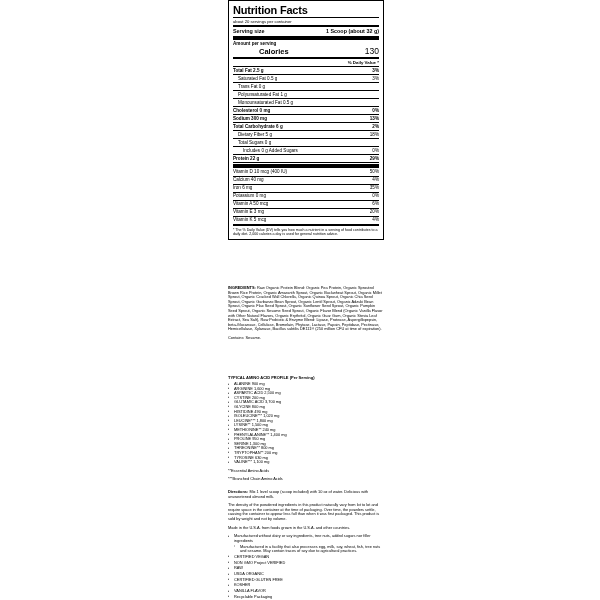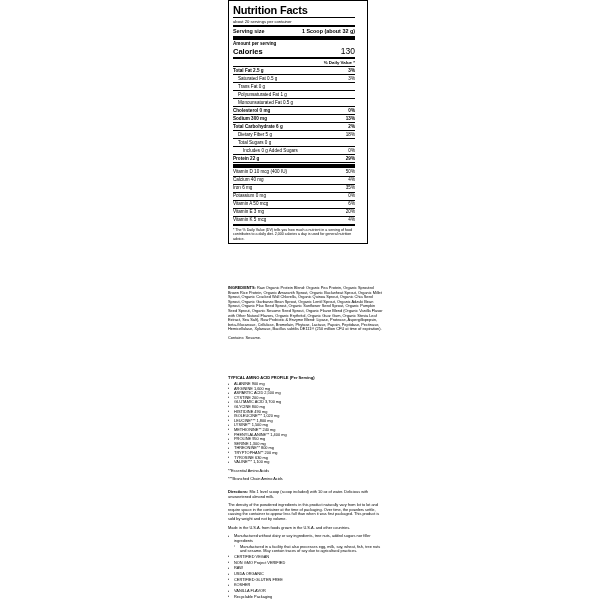--- a/index.html
+++ b/index.html
@@ -1,30 +1,30 @@
 <!DOCTYPE html>
 <html><head>
 <meta charset="utf-8">
 <style>
   html,body{margin:0;padding:0;background:#ffffff;}
   body{width:600px;height:600px;font-family:"Liberation Sans", sans-serif;color:#000;}
   .page{width:600px;height:600px;position:relative;overflow:hidden;}
   .panel{position:absolute;left:228px;top:0px;width:156px;background:#fff;}
-  .nf{border:1px solid #000;padding:3px 12px 2px 4px;box-sizing:border-box;width:140px;}
+  .nf{border:1px solid #000;padding:3px 4px 2px 4px;box-sizing:border-box;width:156px;}
   .nf-title{font-weight:bold;font-size:11px;line-height:12px;letter-spacing:-0.2px;margin:0 0 1px 0;}
   .servings{font-size:4.2px;line-height:5px;margin:0 0 1px 0;}
   .rule-thick{border-bottom:4px solid #000;margin:1px 0 1px 0;}
   .rule-med{border-bottom:2.5px solid #000;margin:1px 0 1px 0;}
   .rule-thin{border-bottom:0.6px solid #000;margin:0.5px 0 0.5px 0;}
   .rule-hair{border-bottom:0.4px solid #000;margin:0.5px 0 0.5px 0;}
   .row{display:flex;justify-content:space-between;align-items:baseline;font-size:4.6px;line-height:6px;}
   .row.b{font-weight:bold;}
   .serv-row{display:flex;justify-content:space-between;align-items:baseline;font-size:5.4px;line-height:7px;font-weight:bold;}
   .amt{font-size:4.6px;line-height:6px;font-weight:bold;}
-  .cal-row{display:flex;justify-content:space-between;align-items:flex-end;}
+  .cal-row{display:flex;justify-content:space-between;align-items:flex-end;margin-left:26px;}
   .cal-label{font-size:7.5px;line-height:8px;font-weight:bold;}
   .cal-val{font-size:8.5px;line-height:9px;font-weight:normal;}
   .dv-row{display:flex;justify-content:flex-end;font-size:4.4px;line-height:6px;font-weight:bold;}
   .ind1{padding-left:5px;}
   .ind2{padding-left:10px;}
   .foot{font-size:3.6px;line-height:4.4px;margin-top:2px;display:flex;}
   .body-txt{position:absolute;left:228px;width:156px;font-size:3.9px;line-height:4.6px;text-align:left;}
   .body-txt p{margin:0 0 4px 0;}
   .body-txt b{font-weight:bold;}
   .aa-title{font-weight:bold;font-size:4px;line-height:5px;margin:0 0 2px 0;}

